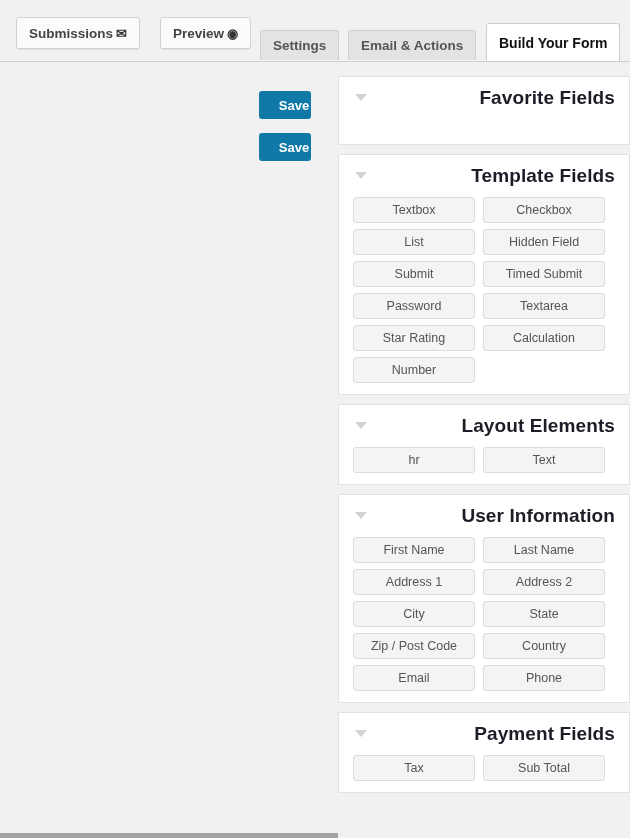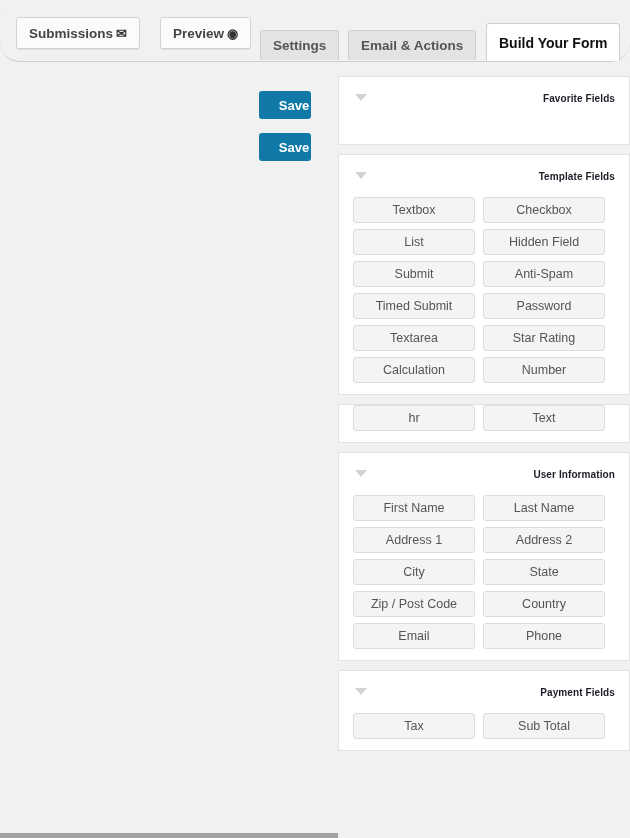--- a/index.html
+++ b/index.html
@@ -17,21 +17,20 @@
   }
 
   
   #tabbar {
     position: absolute;
     top: 0; left: 0;
     width: 630px;
     height: 62px;
     background: #f1f1f1;
     border-bottom: 1px solid #cfcfcf;
-    border-radius: 20px;
   }
   .tab {
     position: absolute;
     bottom: 1px;
     height: 30px;
     padding: 0 12px;
     display: flex;
     align-items: center;
     justify-content: center;
     gap: 3px;
@@ -108,21 +107,21 @@
   }
   .panel-header {
     position: relative;
     height: 42px;
     display: flex;
     align-items: center;
     justify-content: flex-end;
     padding: 0 14px 0 14px;
   }
   .panel-title {
-    font-size: 10px;
+    font-size: 19px;
     font-weight: bold;
     color: #1d1d28;
     letter-spacing: .1px;
   }
   .collapse-arrow {
     position: absolute;
     left: 16px;
     top: 17px;
     width: 0; height: 0;
     border-left: 6px solid transparent;
@@ -200,30 +199,33 @@
       <div class="panel-header">
         <span class="collapse-arrow"></span>
         <span class="panel-title">Template Fields</span>
       </div>
       <div class="panel-body">
         <div class="field-btn">Textbox</div>
         <div class="field-btn">Checkbox</div>
         <div class="field-btn">List</div>
         <div class="field-btn">Hidden Field</div>
         <div class="field-btn">Submit</div>
-        <div class="field-btn">Anti-Spam</div>
         <div class="field-btn">Timed Submit</div>
         <div class="field-btn">Password</div>
         <div class="field-btn">Textarea</div>
         <div class="field-btn">Star Rating</div>
         <div class="field-btn">Calculation</div>
         <div class="field-btn">Number</div>
       </div>
     </div>
     <div class="panel">
+      <div class="panel-header">
+        <span class="collapse-arrow"></span>
+        <span class="panel-title">Layout Elements</span>
+      </div>
       <div class="panel-body">
         <div class="field-btn">hr</div>
         <div class="field-btn">Text</div>
       </div>
     </div>
     <div class="panel">
       <div class="panel-header">
         <span class="collapse-arrow"></span>
         <span class="panel-title">User Information</span>
       </div>

